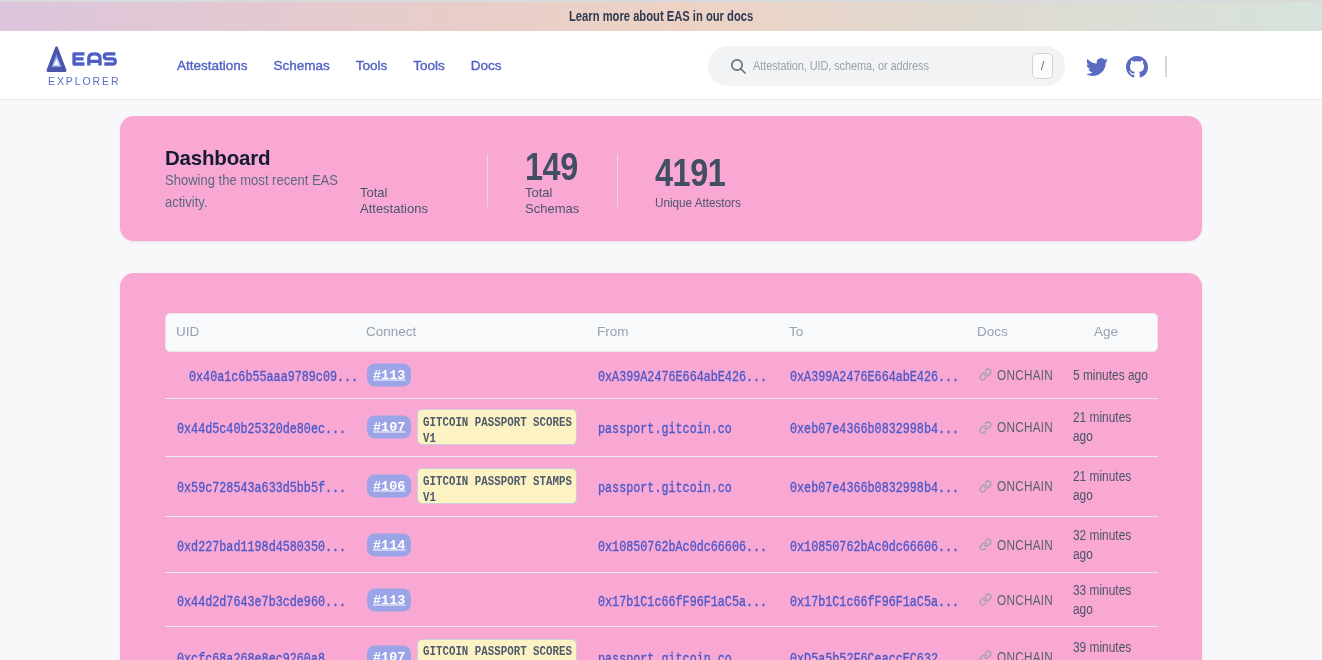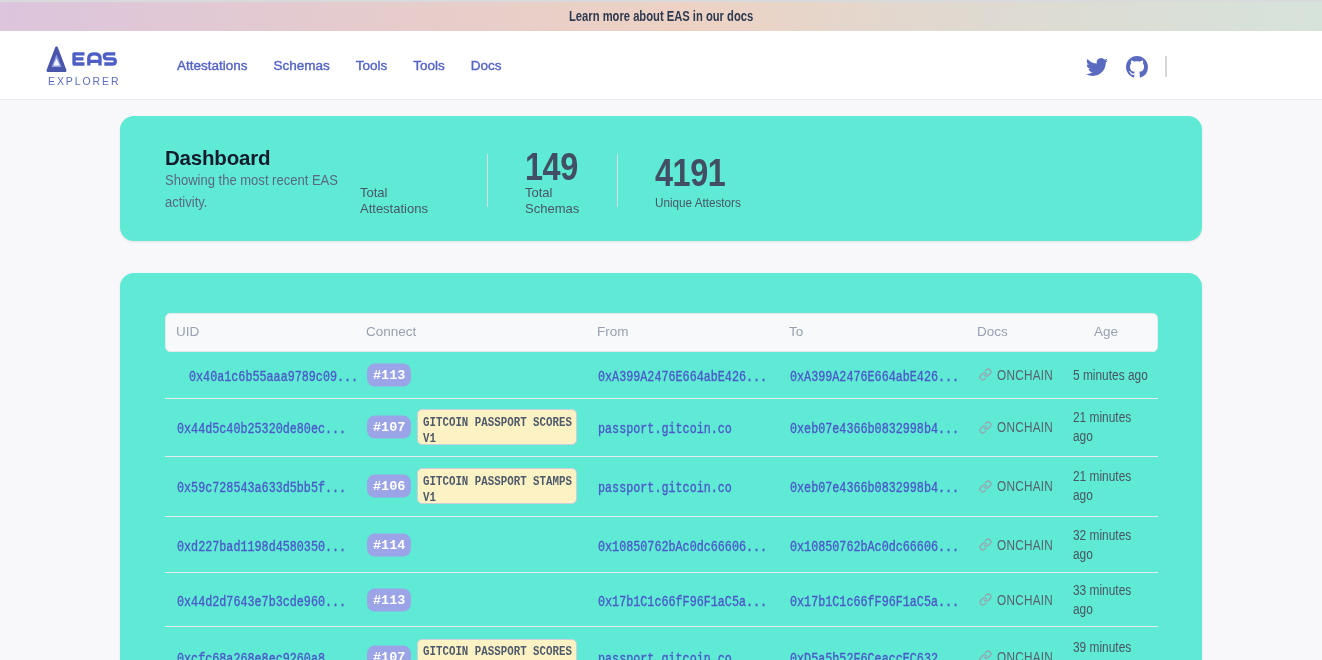--- a/index.html
+++ b/index.html
@@ -28,21 +28,21 @@
   .search .ph { position:absolute; left:45px; top:12px; font-size:13.5px; color:#9aa1ae; letter-spacing:-.1px;
      display:inline-block; transform:scaleX(.81); transform-origin:0 50%; white-space:nowrap; }
   .slashbox { position:absolute; left:324px; top:7px; width:21px; height:26px; border:1px solid #d0d4d9;
      border-radius:5px; color:#6a7280; font-size:13px; text-align:center; line-height:24px; background:#fbfbfc; }
   .vdiv { position:absolute; left:1165px; top:25px; width:1.5px; height:21px; background:#d3d6da; }
   .connect { position:absolute; left:1174px; top:16px; width:107px; height:38px; background:#f4f5f7;
      border-radius:10px; text-align:center; }
   .connect span { display:inline-block; transform:scaleX(.84); font-size:15.5px; font-weight:700; color:#0d1117; line-height:38px; }
 
   
-  .card { position:absolute; background:#5eead4; border-radius:14px; box-shadow:0 1px 3px rgba(16,24,40,.06), 0 1px 2px rgba(16,24,40,.04); }
+  .card { position:absolute; background:#f9a8d4; border-radius:14px; box-shadow:0 1px 3px rgba(16,24,40,.06), 0 1px 2px rgba(16,24,40,.04); }
   .card1 { left:120px; top:116px; width:1082px; height:125px; }
   .card2 { left:120px; top:273px; width:1082px; height:500px; }
 
   .h1 { position:absolute; left:45px; top:30px; font-size:20.5px; font-weight:700; color:#141b2d; letter-spacing:-.2px; }
   .sub { position:absolute; left:45px; top:54px; font-size:14px; line-height:21.5px; color:#5b6880;
     transform:scaleX(.93); transform-origin:0 0; }
 
   .num { position:absolute; font-size:39px; font-weight:700; color:#424e63; line-height:39px; }
   .num > span { display:inline-block; transform:scaleX(.83); transform-origin:0 50%; letter-spacing:-.5px; }
   .lbl { position:absolute; font-size:13px; line-height:15.5px; color:#4a5668; }
@@ -54,21 +54,21 @@
   
   .thead { position:absolute; left:45px; top:40px; width:993px; height:39px; background:#f8f9fb;
      border:1px solid #e7e8ea; border-radius:5px; }
   .thead span { position:absolute; top:10px; font-size:13.5px; color:#97a1b0; }
   .rows { position:absolute; left:45px; top:79px; width:993px; }
   .row { position:relative; border-bottom:1px solid #e9eaec; }
   .cell { position:absolute; top:50%; transform:translateY(-50%); white-space:nowrap; }
   .uid, .addr { font-size:14.5px; color:#4b59c8; top:calc(50% + 2px); -webkit-text-stroke:0.35px #4b59c8; }
   .uid > span, .addr > span { display:inline-block; transform:scaleX(.81); transform-origin:0 50%; }
   .sbadge { position:absolute; top:50%; transform:translateY(-50%); left:202px; height:23px; background:#9aa4e6;
-     border-radius:8px; color:#fff; font-weight:700; font-size:13.5px; line-height:23px; padding:0 6px; }
+     border-radius:8px; color:#fff; font-weight:700; font-size:13.5px; line-height:23px; padding:0 6px;text-decoration:underline; }
   .ybadge { position:absolute; top:50%; transform:translateY(-50%); left:252px; width:160px; height:36px;
      background:#fdf2c4; border:1px solid #c9cfdb; border-radius:5px; padding:4.5px 5px 0;
      font-family:"Liberation Mono", monospace; font-size:13px; font-weight:700; line-height:16px; color:#4d5a6b; }
   .ybadge > div { transform:scaleX(.83); transform-origin:0 50%; white-space:nowrap; }
   .typec { left:814px; display:flex; align-items:center; }
   .typec .oc { display:inline-block; transform:scaleX(.84); transform-origin:0 50%; font-size:14px; color:#58626f; letter-spacing:.3px; margin-left:5px; }
   .age { left:908px; font-size:14px; color:#4a5563; line-height:19px; }
   .age > div { transform:scaleX(.85); transform-origin:0 50%; }
 </style>
 </head>
@@ -93,20 +93,28 @@
   </svg>
 
   <div class="nav">
     <span>Attestations</span>
       <span>Schemas</span>
       <span>Tools</span>
       <span>Tools</span>
       <span>Docs</span>
   </div>
 
+  <div class="search">
+    <svg class="abs" style="left:22px; top:12px;" width="17" height="17" viewBox="0 0 17 17" fill="none" stroke="#6b7280" stroke-width="1.7" stroke-linecap="round">
+      <circle cx="7" cy="7" r="5.2"></circle>
+        <path d="M11 11 L15 15"></path>
+    </svg>
+    <span class="ph">Attestation, UID, schema, or address</span>
+    <div class="slashbox">/</div>
+  </div>
 
   <svg class="abs" style="left:1086px; top:25px;" width="22" height="22" viewBox="0 0 24 24" fill="#5b6ac1">
     <path d="M23.953 4.57a10 10 0 01-2.825.775 4.958 4.958 0 002.163-2.723c-.951.555-2.005.959-3.127 1.184a4.92 4.92 0 00-8.384 4.482C7.69 8.095 4.067 6.13 1.64 3.162a4.822 4.822 0 00-.666 2.475c0 1.71.87 3.213 2.188 4.096a4.904 4.904 0 01-2.228-.616v.06a4.923 4.923 0 003.946 4.827 4.996 4.996 0 01-2.212.085 4.936 4.936 0 004.604 3.417 9.867 9.867 0 01-6.102 2.105c-.39 0-.779-.023-1.17-.067a13.995 13.995 0 007.557 2.209c9.053 0 13.998-7.496 13.998-13.985 0-.21 0-.42-.015-.63A9.935 9.935 0 0024 4.59z"></path>
   </svg>
   <svg class="abs" style="left:1126px; top:25px;" width="22" height="22" viewBox="0 0 16 16" fill="#5b6ac1">
     <path d="M8 0C3.58 0 0 3.58 0 8c0 3.54 2.29 6.53 5.47 7.59.4.07.55-.17.55-.38 0-.19-.01-.82-.01-1.49-2.01.37-2.53-.49-2.69-.94-.09-.23-.48-.94-.82-1.13-.28-.15-.68-.52-.01-.53.63-.01 1.08.58 1.23.82.72 1.21 1.87.87 2.33.66.07-.52.28-.87.51-1.07-1.78-.2-3.64-.89-3.64-3.95 0-.87.31-1.59.82-2.15-.08-.2-.36-1.02.08-2.12 0 0 .67-.21 2.2.82.64-.18 1.32-.27 2-.27s1.36.09 2 .27c1.53-1.04 2.2-.82 2.2-.82.44 1.1.16 1.92.08 2.12.51.56.82 1.27.82 2.15 0 3.07-1.87 3.75-3.65 3.95.29.25.54.73.54 1.48 0 1.07-.01 1.93-.01 2.2 0 .21.15.46.55.38A8.012 8.012 0 0016 8c0-4.42-3.58-8-8-8z"></path>
   </svg>
   <div class="vdiv"></div>
 </div>
 

